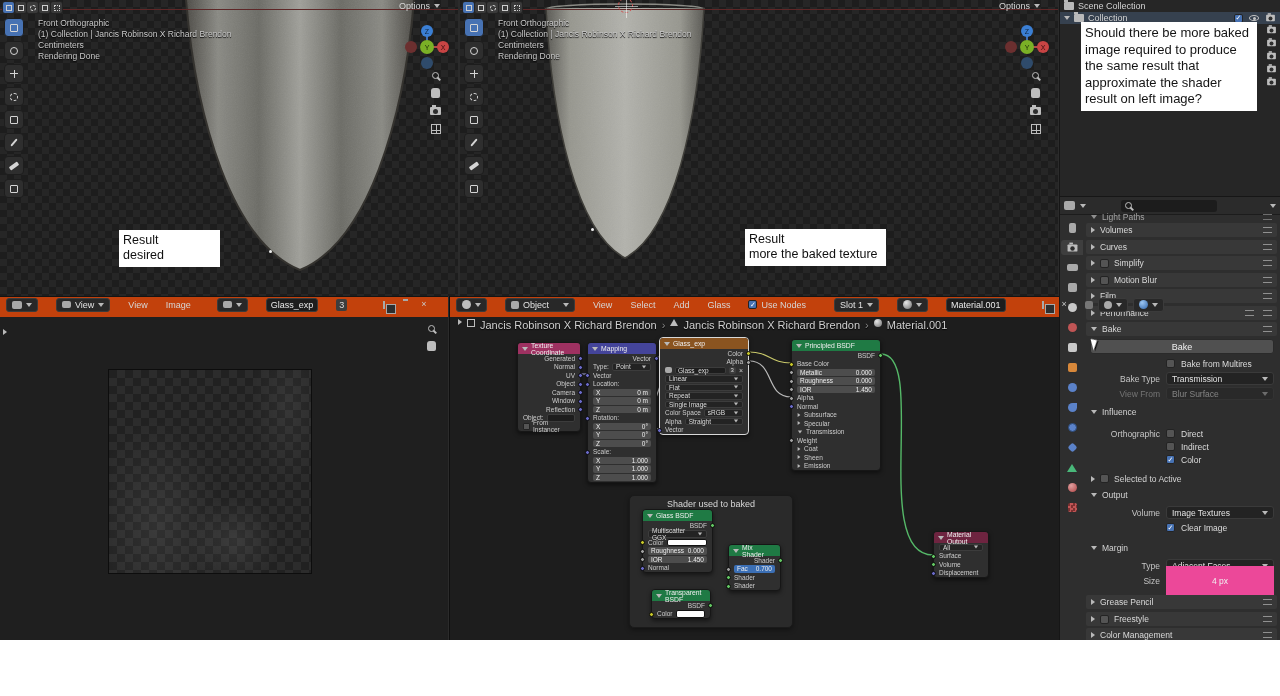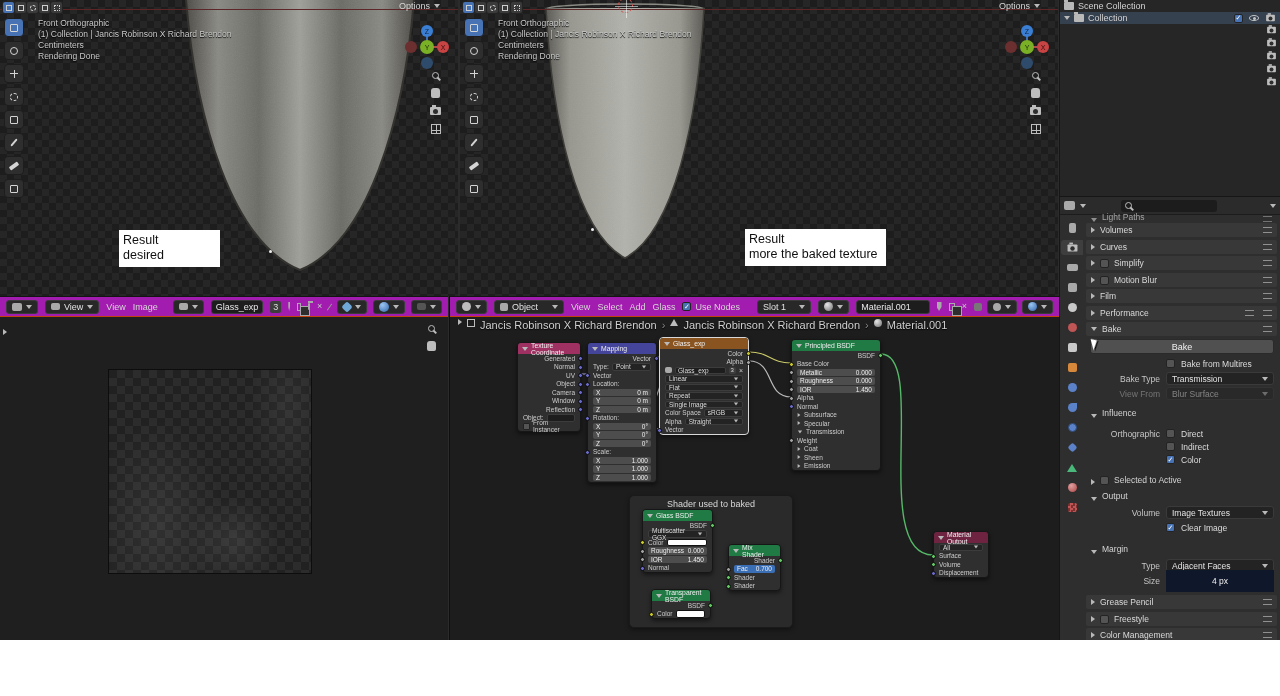--- a/index.html
+++ b/index.html
@@ -2,21 +2,21 @@
 <html><head>
 <meta charset="utf-8">
 <style>
 *{margin:0;padding:0;box-sizing:border-box}
 html,body{width:1280px;height:696px;background:#fff;font-family:"Liberation Sans",sans-serif;overflow:hidden;position:relative}
 .abs{position:absolute}
 .checker{background:repeating-conic-gradient(#262626 0% 25%,#1d1d1d 0% 50%);background-size:14px 14px}
 .checker2{background:repeating-conic-gradient(#2c2c2c 0% 25%,#212121 0% 50%);background-size:16px 16px}
 .win{position:absolute;left:0;top:0;width:1280px;height:640px;background:#2b2b2b;overflow:hidden}
 
-.hdr{position:absolute;left:0;right:0;top:0;height:20px;background:#a21caf;border-bottom:1px solid #c2410c;display:flex;align-items:center;gap:7px;padding:0 6px;font-size:9px;color:#d6d6d6;white-space:nowrap}
+.hdr{position:absolute;left:0;right:0;top:0;height:20px;background:#c2410c;border-bottom:5px solid #c2410c;display:flex;align-items:center;gap:18px;padding:0 6px;font-size:9px;color:#d6d6d6;white-space:nowrap}
 .menu{color:#d6d6d6;cursor:default}
 .dd{background:#282828;border:1px solid #3b3b3b;border-radius:3px;height:14px;display:flex;align-items:center;gap:4px;padding:0 5px;color:#e2e2e2}
 .field{background:#1d1d1d;border:1px solid #3b3b3b;border-radius:3px;height:14px;display:flex;align-items:center;gap:3px;padding:0 4px;color:#e8e8e8}
 .crt-d{width:0;height:0;border-left:3px solid transparent;border-right:3px solid transparent;border-top:4px solid #b9b9b9}
 .crt-r{width:0;height:0;border-top:3px solid transparent;border-bottom:3px solid transparent;border-left:4px solid #b9b9b9}
 .badge{background:#3d3d3d;border-radius:2px;padding:0 3px;height:12px;display:flex;align-items:center;color:#ddd}
 .mag{width:7px;height:7px;border:1.5px solid #bdbdbd;border-radius:50%;position:relative;display:inline-block}
 .mag::after{content:'';position:absolute;width:4px;height:1.5px;background:#bdbdbd;transform:rotate(45deg);right:-3px;bottom:-1px}
 .hand{width:9px;height:10px;background:#bdbdbd;border-radius:3px 3px 2px 2px;display:inline-block}
 .cam{width:11px;height:8px;background:#bdbdbd;border-radius:1px;position:relative;display:inline-block}
@@ -74,26 +74,26 @@
 
 .props{position:absolute;left:1059px;top:196px;width:221px;height:444px;background:#2e2e2e;border-left:1px solid #161616;border-top:1px solid #161616;overflow:hidden}
 .phdr{position:absolute;left:0;top:0;right:0;height:18px;background:#2b2b2b;border-bottom:1px solid #1c1c1c;display:flex;align-items:center;gap:5px;padding:0 4px}
 .psearch{flex:1;max-width:96px;height:12px;background:#1c1c1c;border-radius:3px;display:flex;align-items:center;gap:3px;padding:0 4px;margin-left:30px}
 .tabs{position:absolute;left:0;top:20px;width:24px;bottom:0;display:flex;flex-direction:column;gap:5px;padding-top:3px;align-items:center}
 .ti{width:22px;height:15px;display:flex;align-items:center;justify-content:center;flex:none}
 .ti.active{background:#3e3e3e;border-radius:3px 0 0 3px}
 .gsq{width:9px;height:9px;background:#a9a9a9;border-radius:2px;display:block}
 .gci{width:9px;height:9px;background:#a9a9a9;border-radius:50%;display:block}
 .prow{position:absolute;left:26px;right:3px;height:14px;background:#383838;border-radius:2px;display:flex;align-items:center;gap:5px;padding:0 5px;font-size:8.5px;color:#dadada}
-.psub{position:absolute;left:26px;right:3px;height:13px;display:flex;align-items:flex-end;gap:5px;padding:0 5px;font-size:8.5px;color:#d4d4d4}
+.psub{position:absolute;left:26px;right:3px;height:13px;display:flex;align-items:center;gap:5px;padding:0 5px;font-size:8.5px;color:#d4d4d4}
 .grip{margin-left:auto;width:9px;height:6px;border-top:1.6px solid #909090;border-bottom:1.6px solid #909090;flex:none}
 .pfield{position:absolute;left:26px;right:6px;height:13px;display:flex;align-items:center;gap:6px;font-size:8.5px;color:#c6c6c6}
 .flbl{width:74px;text-align:right;flex:none}
 .fdd{flex:1;background:#232323;border:1px solid #3a3a3a;border-radius:3px;height:13px;display:flex;align-items:center;justify-content:space-between;padding:0 5px;color:#e3e3e3}
-.fslider{flex:1;background:#0f172a;border-radius:0;height:22px;display:flex;align-items:center;justify-content:center;color:#f0f0f0}
+.fslider{flex:1;background:#ec4899;border-radius:0;height:29px;display:flex;align-items:center;justify-content:center;color:#f0f0f0}
 .dis{opacity:.45}
 .bakebtn{position:absolute;left:30px;right:6px;height:15px;background:#505050;border:1px solid #2a2a2a;border-radius:3px;display:flex;align-items:center;justify-content:center;font-size:9px;color:#f0f0f0}
 .cursorA{position:absolute;width:0;height:0;border-left:6px solid #fff;border-top:3px solid transparent;border-bottom:9px solid transparent;filter:drop-shadow(1px 1px 0 #000);transform:rotate(-15deg)}
 
 .imged{position:absolute;left:0;top:296px;width:448px;height:344px;background:#1f1f1f;border-top:1px solid #141414}
 .shaded{position:absolute;left:449px;top:296px;width:610px;height:344px;background:#1d1d1d;border-top:1px solid #141414;border-left:1px solid #0f0f0f}
 .crumb{position:absolute;left:8px;top:22px;display:flex;align-items:flex-start;gap:5px;font-size:11px;color:#cfcfcf;text-shadow:0 1px 1px #000}
 
 .node{position:absolute;background:#2f2f2f;border:1px solid #161616;border-radius:4px;box-shadow:0 2px 4px rgba(0,0,0,.5);font-size:6.5px;color:#cdcdcd}
 .node.selnode{border-color:#d8d8d8}
@@ -339,20 +339,21 @@
         <span class="cam" style="transform:scale(.8)"></span>
       </span>
     </div>
     <div class="camstack">
       <span class="cam" style="transform:scale(.8)"></span>
       <span class="cam" style="transform:scale(.8)"></span>
       <span class="cam" style="transform:scale(.8)"></span>
       <span class="cam" style="transform:scale(.8)"></span>
       <span class="cam" style="transform:scale(.8)"></span>
     </div>
+    <div class="annot" style="left:21px;top:22px">Should there be more baked image required to produce the same result that approximate the shader result on left image?</div>
   </div>
 
   <div class="props">
     <div class="phdr">
       <span class="gsq" style="width:11px;height:9px"></span>
       <span class="crt-d"></span>
       <span class="psearch">
           <span class="mag"></span>
         </span>
       <span class="crt-d" style="margin-left:auto"></span>

